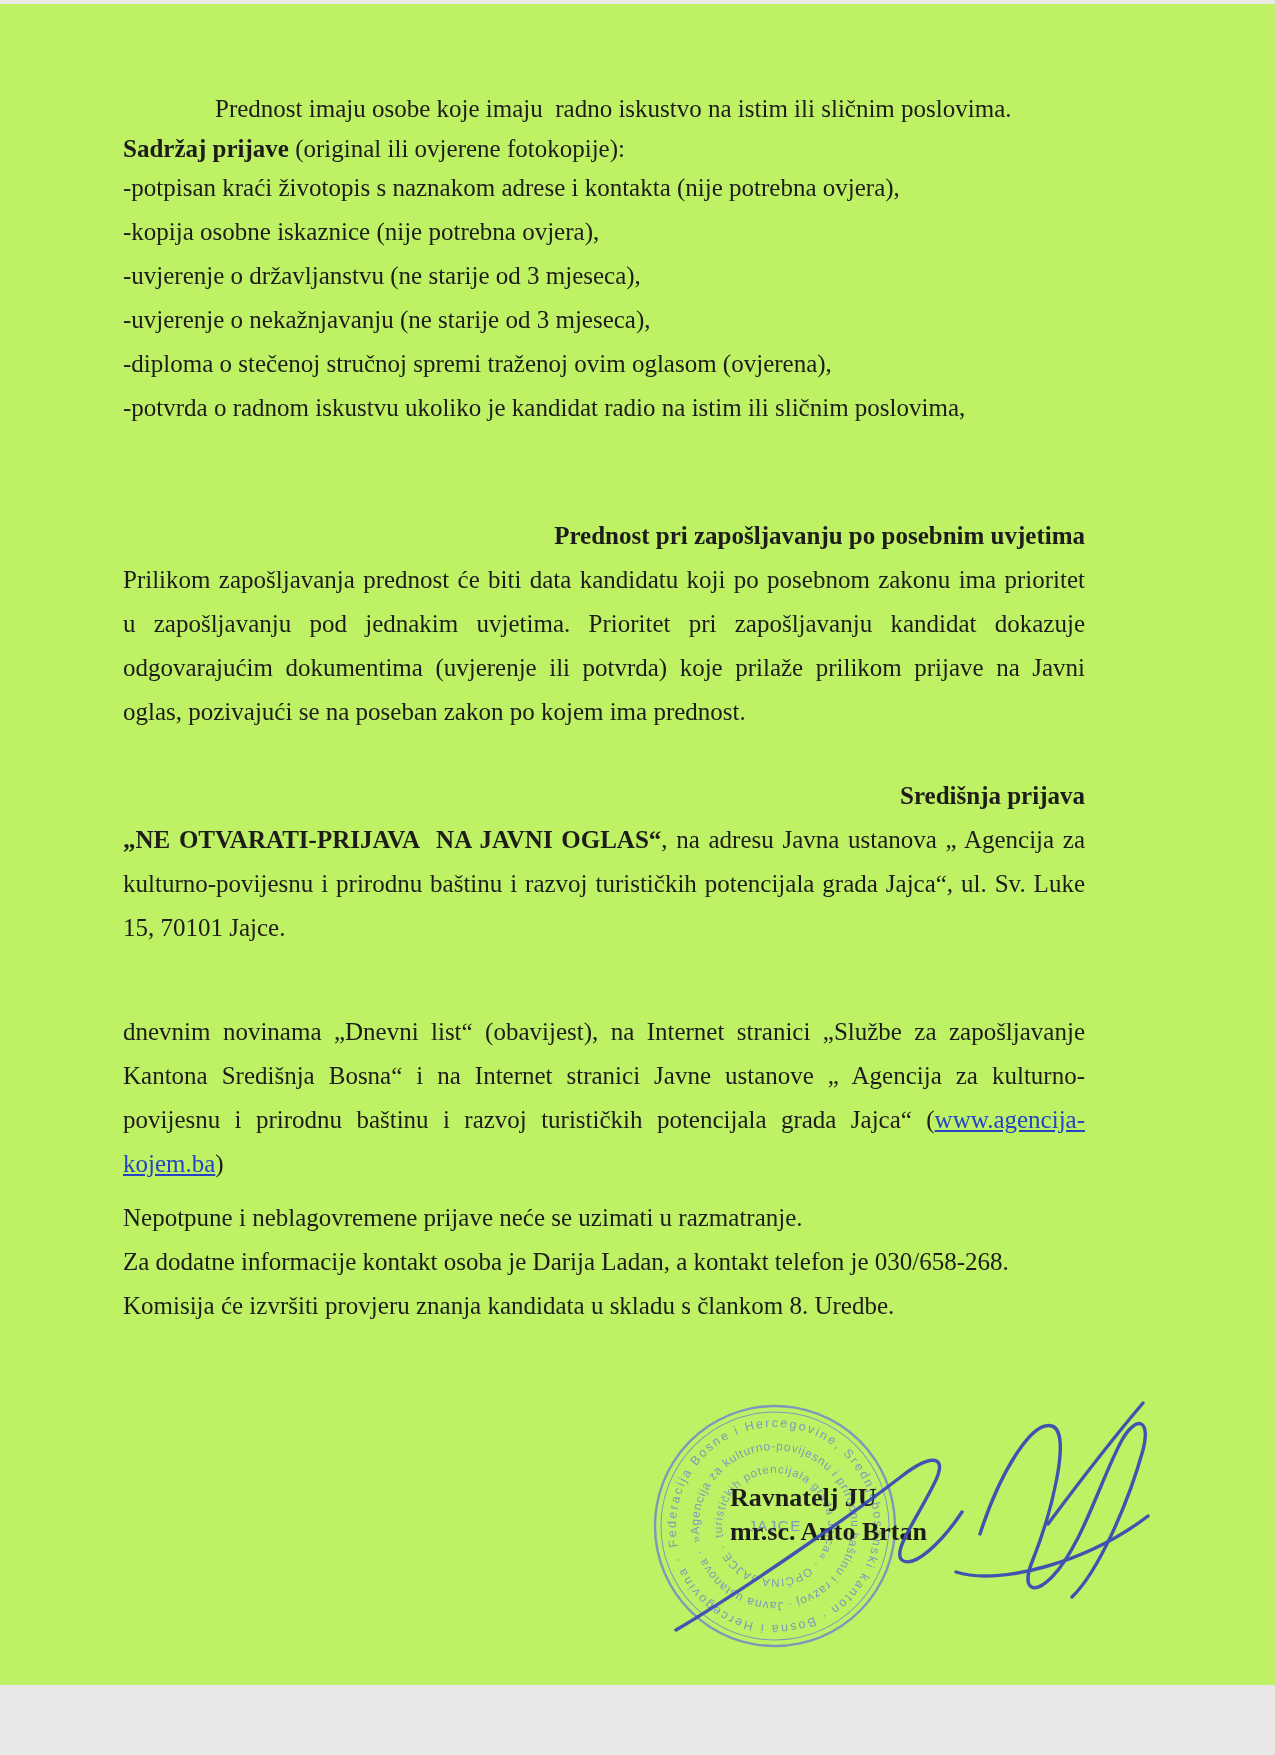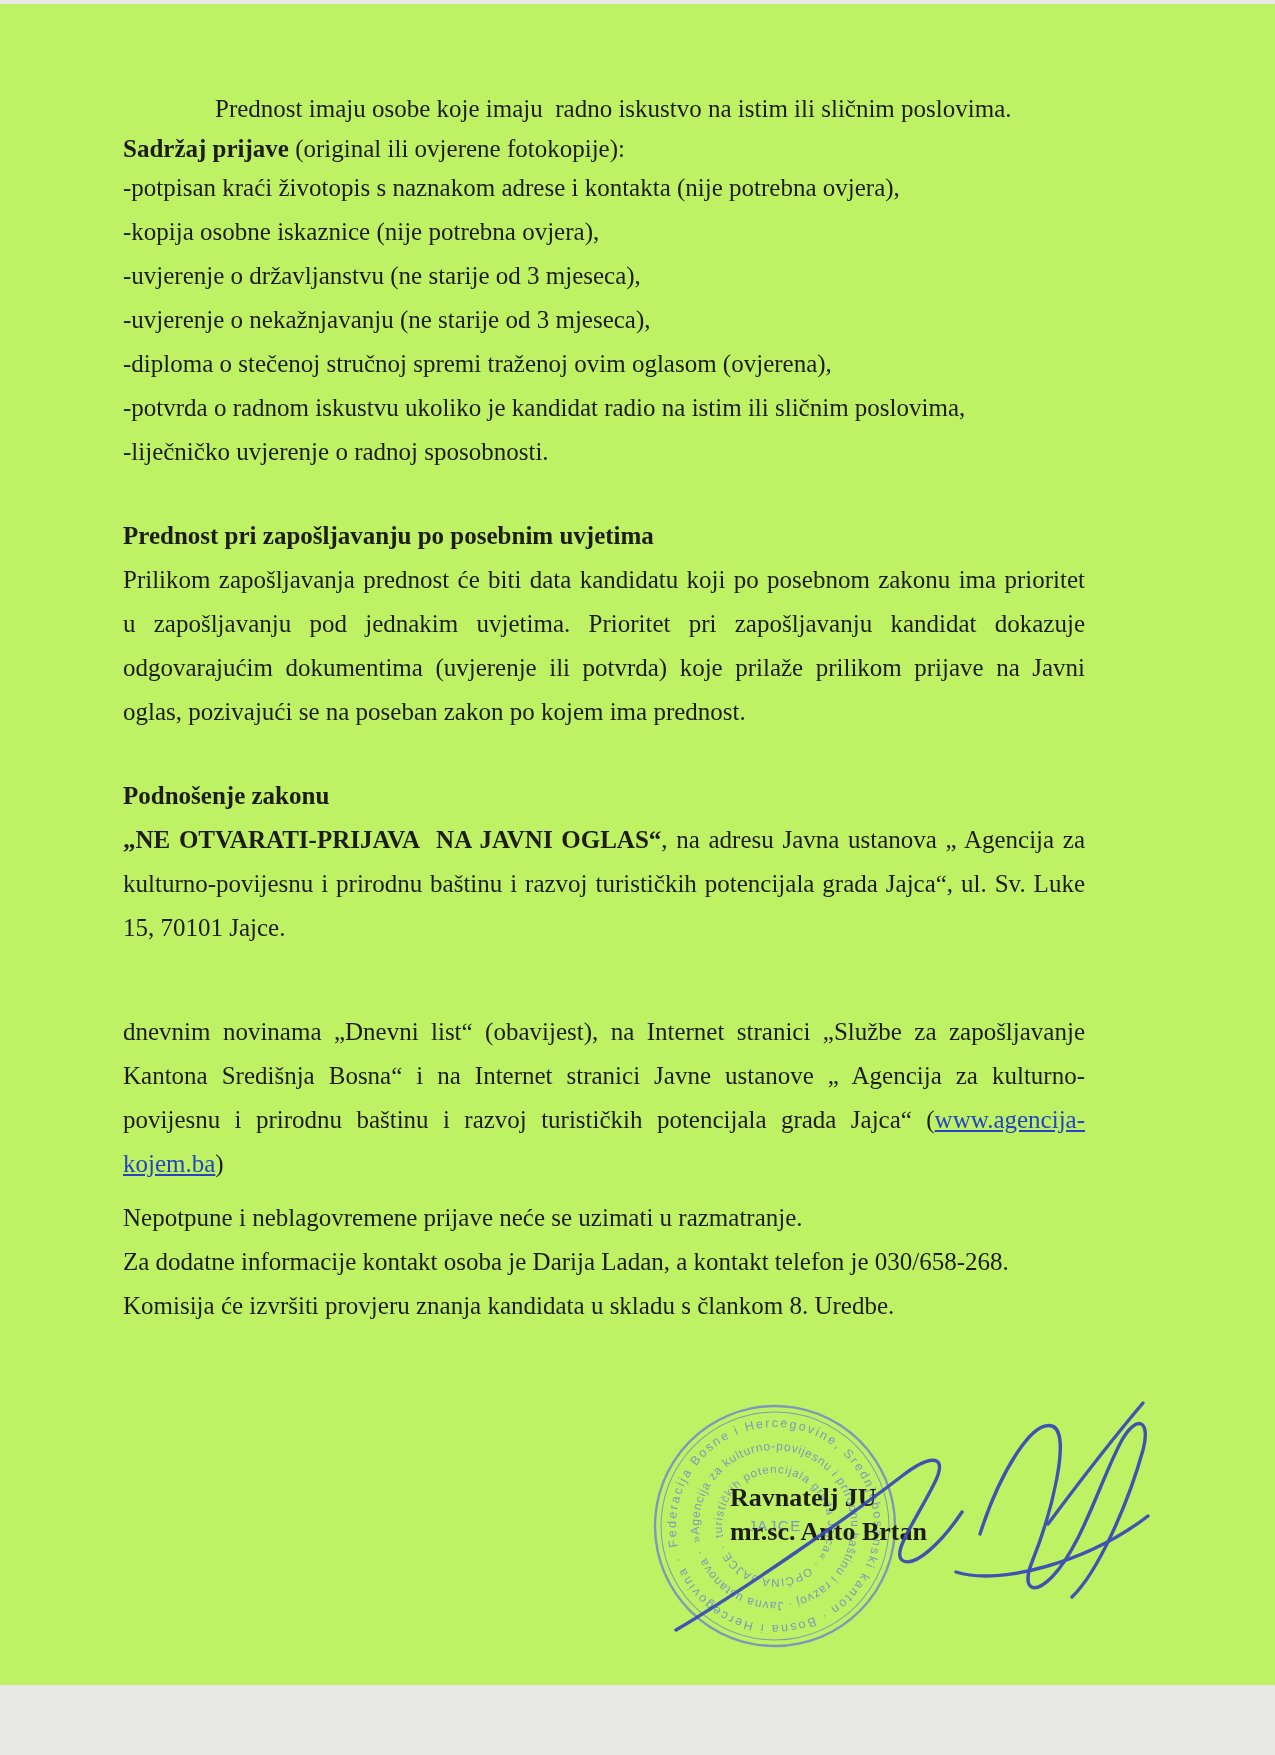--- a/index.html
+++ b/index.html
@@ -10,21 +10,21 @@
     background:#bef264;
     font-family:"Liberation Serif","DejaVu Serif",serif;
     color:#1e1c1a;
     font-size:25px;
     overflow:hidden;
   }
   .block{position:absolute;left:123px;width:962px;}
   .line{line-height:44px;white-space:pre-wrap;}
   .tight{line-height:34px;}
   .just{text-align:justify;text-align-last:justify;}
-  .bold{font-weight:bold;}
+  .bold{font-weight:bold;text-align:right;}
   .indent-line{position:absolute;left:215px;top:83px;line-height:44px;white-space:pre-wrap;}
   .link{color:#2543c4;text-decoration:underline;cursor:pointer;}
   .sig-text{
     position:absolute;left:730px;top:1477px;width:310px;
     text-align:left;font-weight:bold;font-size:26px;line-height:34px;
   }
   .stamp{position:absolute;left:643px;top:1396px;opacity:0.82;}
   .signature-ink{position:absolute;left:600px;top:1372px;}
   .scan-line{
     position:absolute;left:8px;top:1745px;width:1230px;height:3px;
@@ -40,36 +40,35 @@
 
   <div class="block" style="top:128px">
     <div class="line tight"><span class="bold">Sadržaj prijave</span><span> (original ili ovjerene fotokopije):</span></div>
     <div>
         <div class="line">-potpisan kraći životopis s naznakom adrese i kontakta (nije potrebna ovjera),</div>
         <div class="line">-kopija osobne iskaznice (nije potrebna ovjera),</div>
         <div class="line">-uvjerenje o državljanstvu (ne starije od 3 mjeseca),</div>
         <div class="line">-uvjerenje o nekažnjavanju (ne starije od 3 mjeseca),</div>
         <div class="line">-diploma o stečenoj stručnoj spremi traženoj ovim oglasom (ovjerena),</div>
         <div class="line">-potvrda o radnom iskustvu ukoliko je kandidat radio na istim ili sličnim poslovima,</div>
-        <div class="line">-liječničko uvjerenje o radnoj sposobnosti.</div>
       </div>
   </div>
 
   <div class="block" style="top:510px">
     <div class="line bold">Prednost pri zapošljavanju po posebnim uvjetima</div>
     <div>
         <div class="line just">Prilikom zapošljavanja prednost će biti data kandidatu koji po posebnom zakonu ima prioritet</div>
         <div class="line just">u zapošljavanju pod jednakim uvjetima. Prioritet pri zapošljavanju kandidat dokazuje</div>
         <div class="line just">odgovarajućim dokumentima (uvjerenje ili potvrda) koje prilaže prilikom prijave na Javni</div>
         <div class="line">oglas, pozivajući se na poseban zakon po kojem ima prednost.</div>
       </div>
   </div>
 
   <div class="block" style="top:770px">
-    <div class="line bold">Podnošenje zakonu</div>
+    <div class="line bold">Središnja prijava</div>
     <div class="line just"><span class="bold">„NE OTVARATI-PRIJAVA  NA JAVNI OGLAS“</span><span>, na adresu Javna ustanova „ Agencija za</span></div>
     <div class="line just">kulturno-povijesnu i prirodnu baštinu i razvoj turističkih potencijala grada Jajca“, ul. Sv. Luke</div>
     <div class="line">15, 70101 Jajce.</div>
   </div>
 
   <div class="block" style="top:1006px">
     <div class="line just">dnevnim novinama „Dnevni list“ (obavijest), na Internet stranici „Službe za zapošljavanje</div>
     <div class="line just">Kantona Središnja Bosna“ i na Internet stranici Javne ustanove „ Agencija za kulturno-</div>
     <div class="line just"><span>povijesnu i prirodnu baštinu i razvoj turističkih potencijala grada Jajca“ (</span><a class="link">www.agencija-</a></div>
     <div class="line"><a class="link">kojem.ba</a><span>)</span></div>

